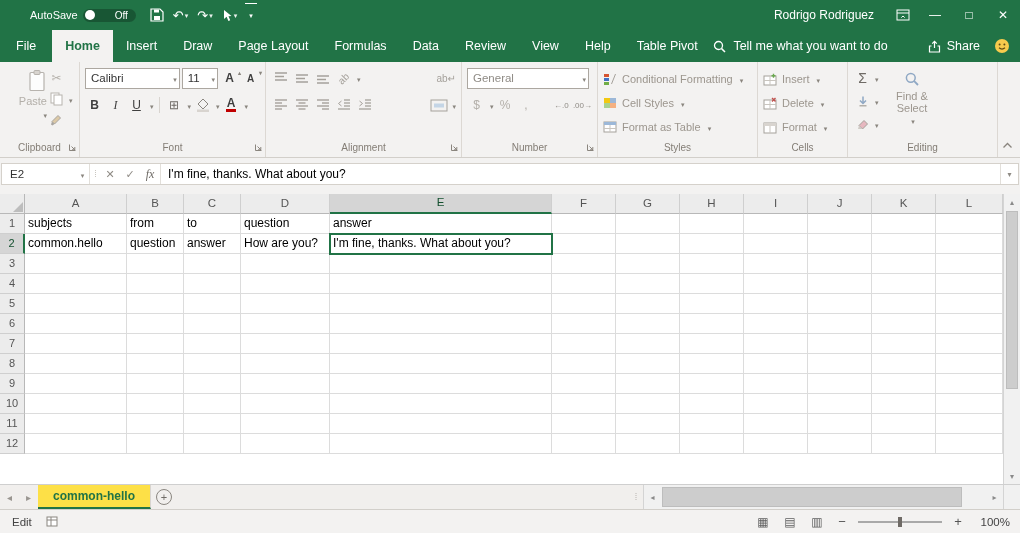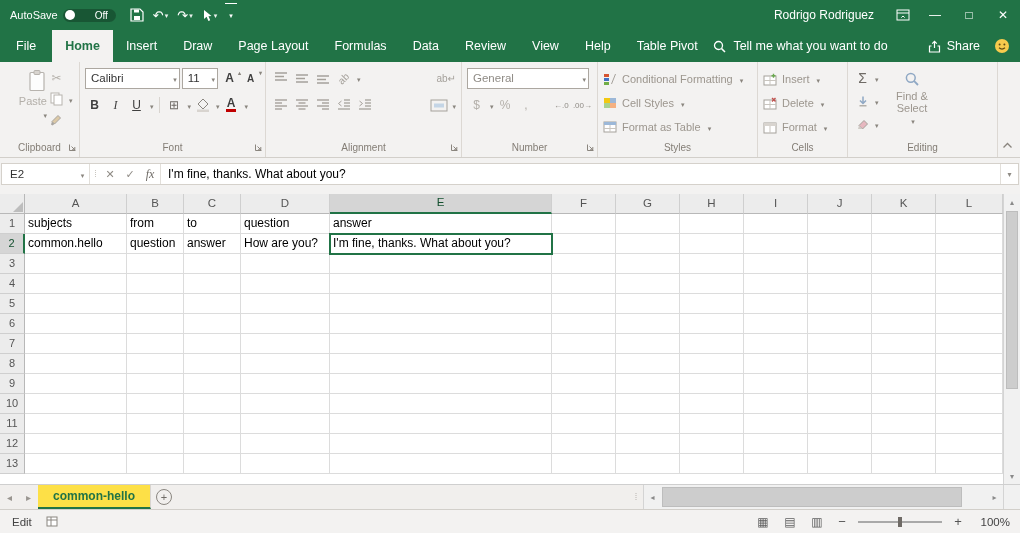--- a/index.html
+++ b/index.html
@@ -2,21 +2,21 @@
 <html lang="en" style="--accent: #217346; --fontbar: #c00000;"><head>
 <meta charset="utf-8">
 <style>
   :root{ --accent:#217346; --fontbar:#c00000; }
   *{ margin:0; padding:0; box-sizing:border-box; }
   html,body{ width:1020px; height:533px; overflow:hidden; background:#fff;
     font-family:"Liberation Sans",sans-serif; font-size:12px; color:#444; }
   .app{ width:1020px; height:533px; display:flex; flex-direction:column; user-select:none; }
 
   
-  .titlebar{ height:30px; background:var(--accent); color:#fff; display:flex; align-items:center; position:relative; flex-shrink:0; }
+  .titlebar{ height:30px; background:var(--accent); color:#fff; display:flex; align-items:center; position:relative; flex-shrink:0;padding-left:20px; }
   .autosave{ display:flex; align-items:center; gap:5px; margin-left:10px; font-size:11px; }
   .as-pill{ display:flex; align-items:center; gap:20px; background:rgba(0,0,0,.25); border-radius:9px; padding:1px 8px 1px 2px; font-size:10px; }
   .as-dot{ width:10px; height:10px; border-radius:50%; background:#fff; }
   .qat{ display:flex; align-items:center; margin-left:10px; gap:1px; }
   .qbtn{ height:24px; padding:0 4px; display:flex; align-items:center; gap:1px; font-size:13px; color:#fff; }
   .qat svg{ display:block; }
   .dd8{ font-size:7px; line-height:1; opacity:.9; }
   .qat-more{ border-top:1px solid #fff; font-size:7px; padding-top:1px; margin-left:3px; }
   .tb-title{ position:absolute; left:0; right:0; text-align:center; font-size:12px; pointer-events:none; }
   .tb-right{ margin-left:auto; display:flex; align-items:center; height:100%; }
@@ -759,35 +759,20 @@
             <div class="cell" style="width: 89px;"></div>
             <div class="cell" style="width: 222px;"></div>
             <div class="cell" style="width: 64px;"></div>
             <div class="cell" style="width: 64px;"></div>
             <div class="cell" style="width: 64px;"></div>
             <div class="cell" style="width: 64px;"></div>
             <div class="cell" style="width: 64px;"></div>
             <div class="cell" style="width: 64px;"></div>
             <div class="cell" style="width: 67px;"></div>
           </div>
-          <div class="grow">
-            <div class="rowhdr">13</div>
-            <div class="cell" style="width: 102px;"></div>
-            <div class="cell" style="width: 57px;"></div>
-            <div class="cell" style="width: 57px;"></div>
-            <div class="cell" style="width: 89px;"></div>
-            <div class="cell" style="width: 222px;"></div>
-            <div class="cell" style="width: 64px;"></div>
-            <div class="cell" style="width: 64px;"></div>
-            <div class="cell" style="width: 64px;"></div>
-            <div class="cell" style="width: 64px;"></div>
-            <div class="cell" style="width: 64px;"></div>
-            <div class="cell" style="width: 64px;"></div>
-            <div class="cell" style="width: 67px;"></div>
-          </div>
         </div>
     </div>
     <div class="vscroll">
       <div class="varrow">▴</div>
       <div class="vthumb"></div>
       <div class="vfill"></div>
       <div class="varrow">▾</div>
     </div>
   </div>
 

